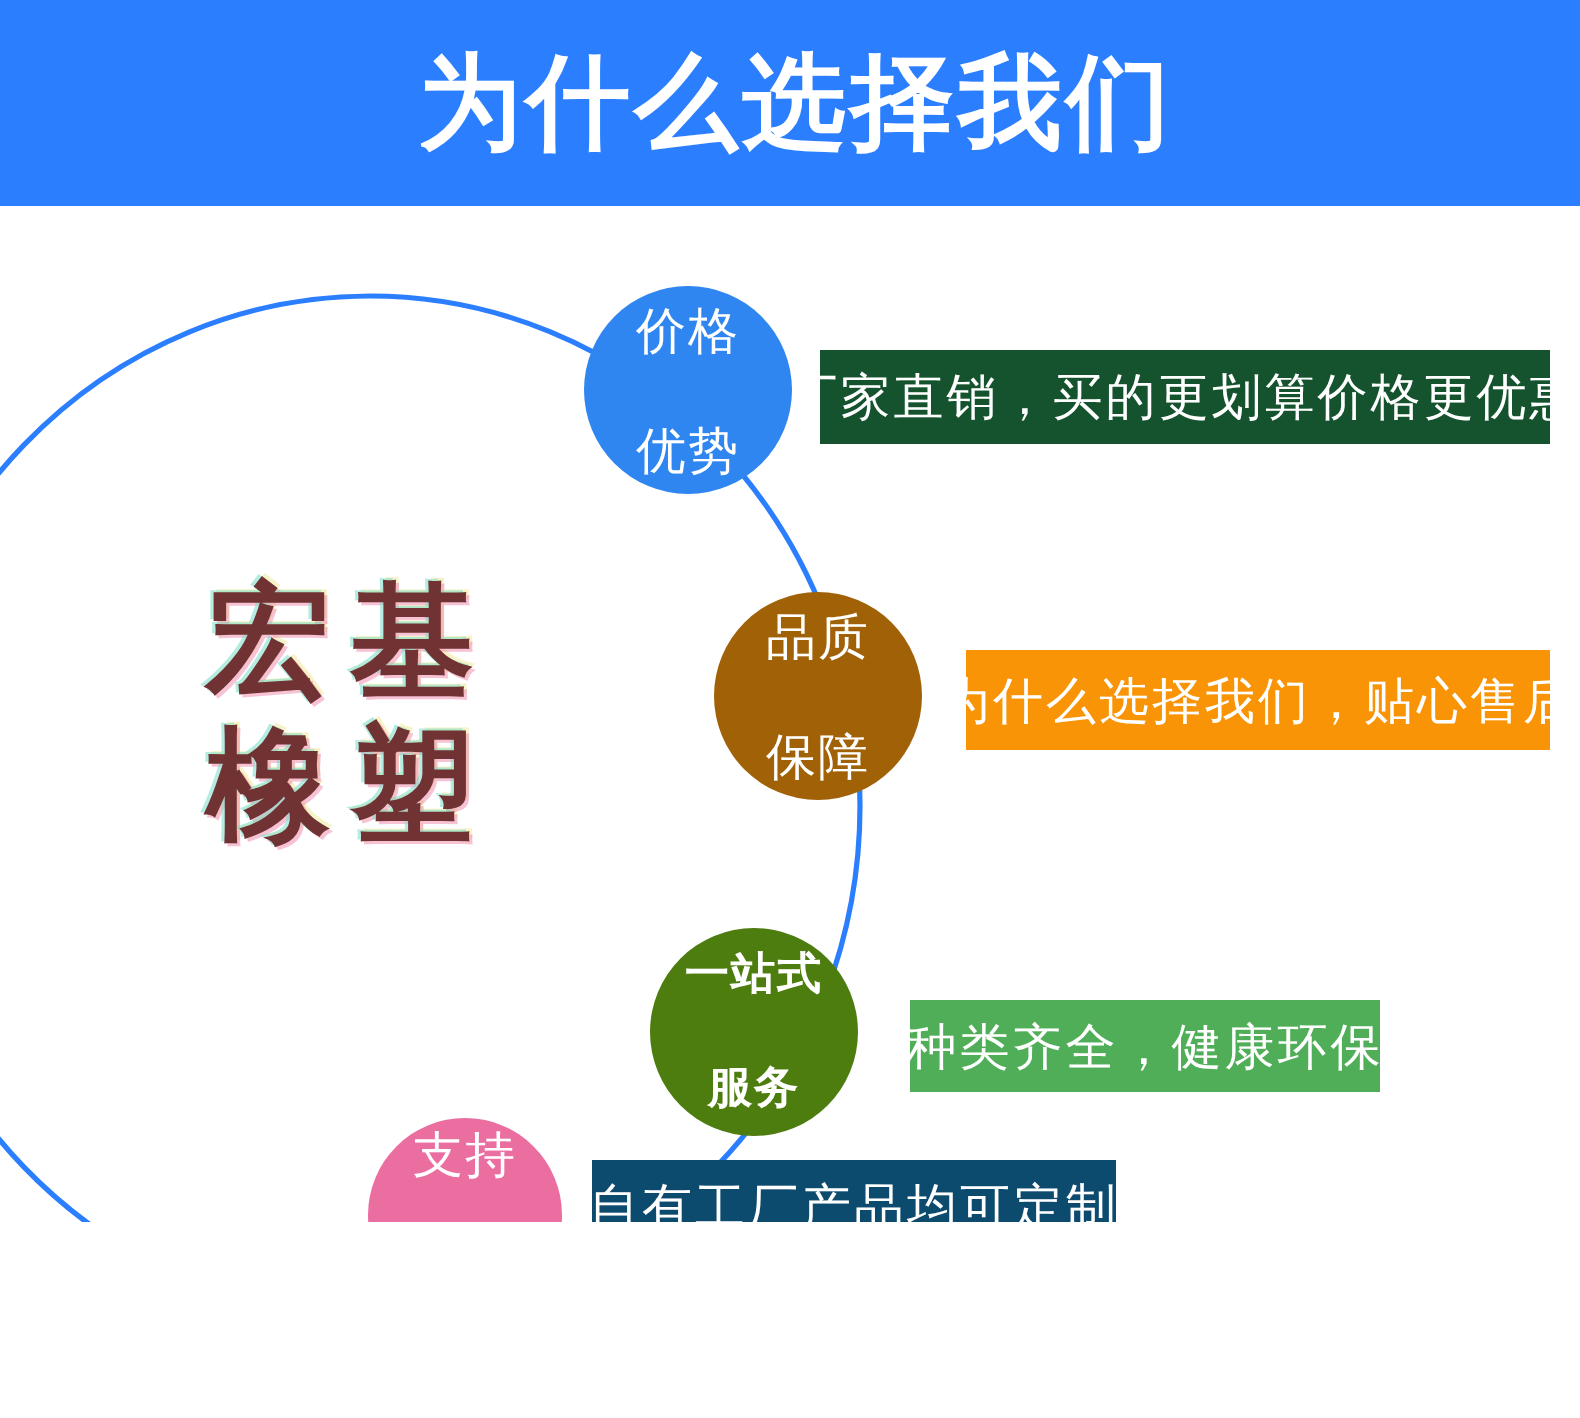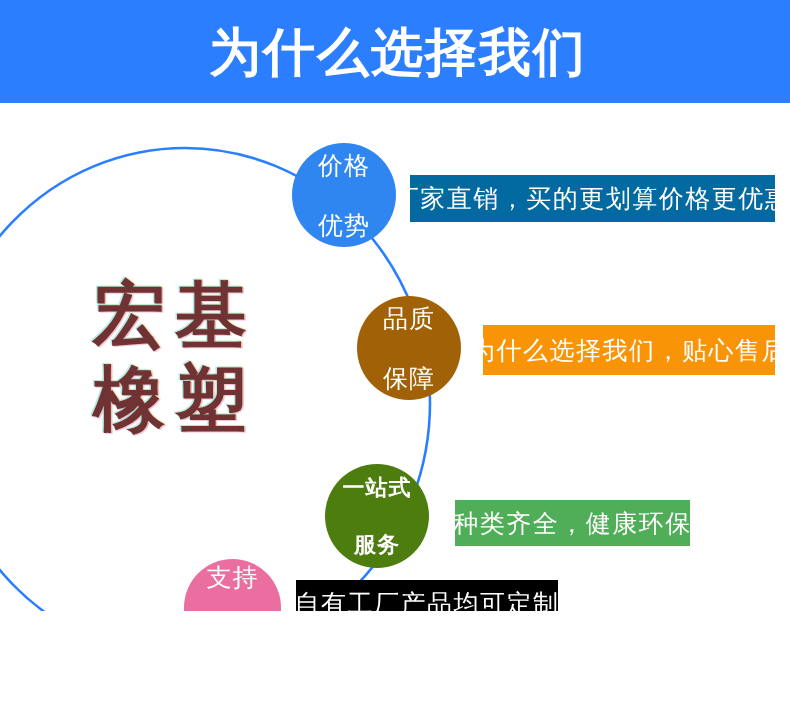--- a/index.html
+++ b/index.html
@@ -65,21 +65,21 @@
     top: 228px;
     width: 280px;
     height: 258px;
     display: flex;
     flex-direction: column;
     justify-content: center;
     align-items: center;
   }
   .logo-line {
     font-family: "DejaVu Serif", "Liberation Serif", serif;
-    font-size: 72px;
+    font-size: 62px;
     font-weight: 700;
     line-height: 1.16;
     color: #703232;
     letter-spacing: 10px;
     text-indent: 10px;
     white-space: nowrap;
     text-shadow:
       -1.6px -1.2px 0 rgba(120, 220, 200, 0.55),
        1.6px  1.4px 0 rgba(235, 120, 160, 0.45),
        1.4px -1.4px 0 rgba(235, 225, 120, 0.40);
@@ -136,33 +136,33 @@
 
   <div id="logo-block">
     <div class="logo-line">宏基</div>
     <div class="logo-line">橡塑</div>
   </div>
 
   <div class="circle" style="left:292px; top:143px; width:104px; height:104px; background:#2f86f0;">
     <span class="cl">价格</span>
     <span class="cl">优势</span>
   </div>
-  <div class="banner" style="left:410px; top:175px; width:365px; height:47px; background:#0369a1;">厂家直销，买的更划算价格更优惠</div>
+  <div class="banner" style="left:410px; top:175px; width:365px; height:47px; background:#14532d;">厂家直销，买的更划算价格更优惠</div>
 
   <div class="circle" style="left:357px; top:296px; width:104px; height:104px; background:#a16207;">
     <span class="cl">品质</span>
     <span class="cl">保障</span>
   </div>
   <div class="banner" style="left:483px; top:325px; width:292px; height:50px; background:#f89406;">为什么选择我们，贴心售后</div>
 
   <div class="circle sm-text" style="left:325px; top:464px; width:104px; height:104px; background:#4d7c0f;font-weight:bold;">
     <span class="cl">一站式</span>
     <span class="cl">服务</span>
   </div>
   <div class="banner" style="left:455px; top:500px; width:235px; height:46px; background:#51ae58;">种类齐全，健康环保</div>
 
   <div class="circle" style="left:184px; top:559px; width:97px; height:97px; background:#ea6ea0;">
     <span class="cl">支持</span>
     <span class="cl">定做</span>
   </div>
-  <div class="banner" style="left:296px; top:580px; width:262px; height:46px; background:#000000;">自有工厂产品均可定制</div>
+  <div class="banner" style="left:296px; top:580px; width:262px; height:46px; background:#0c4a6e;">自有工厂产品均可定制</div>
 
 </div>
 
 </body></html>

